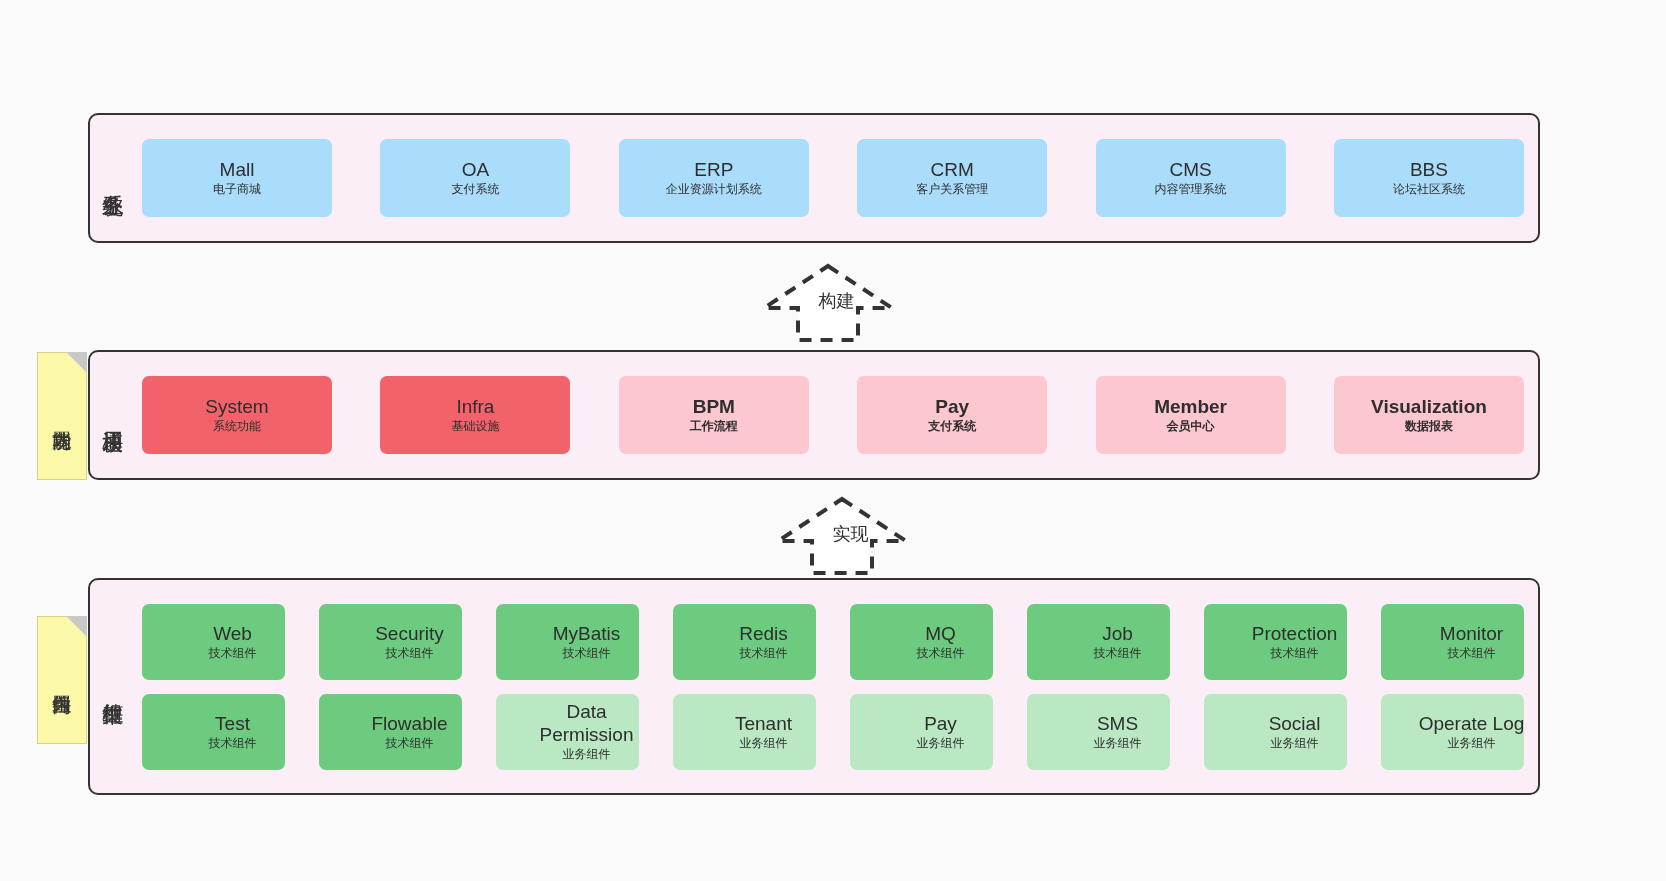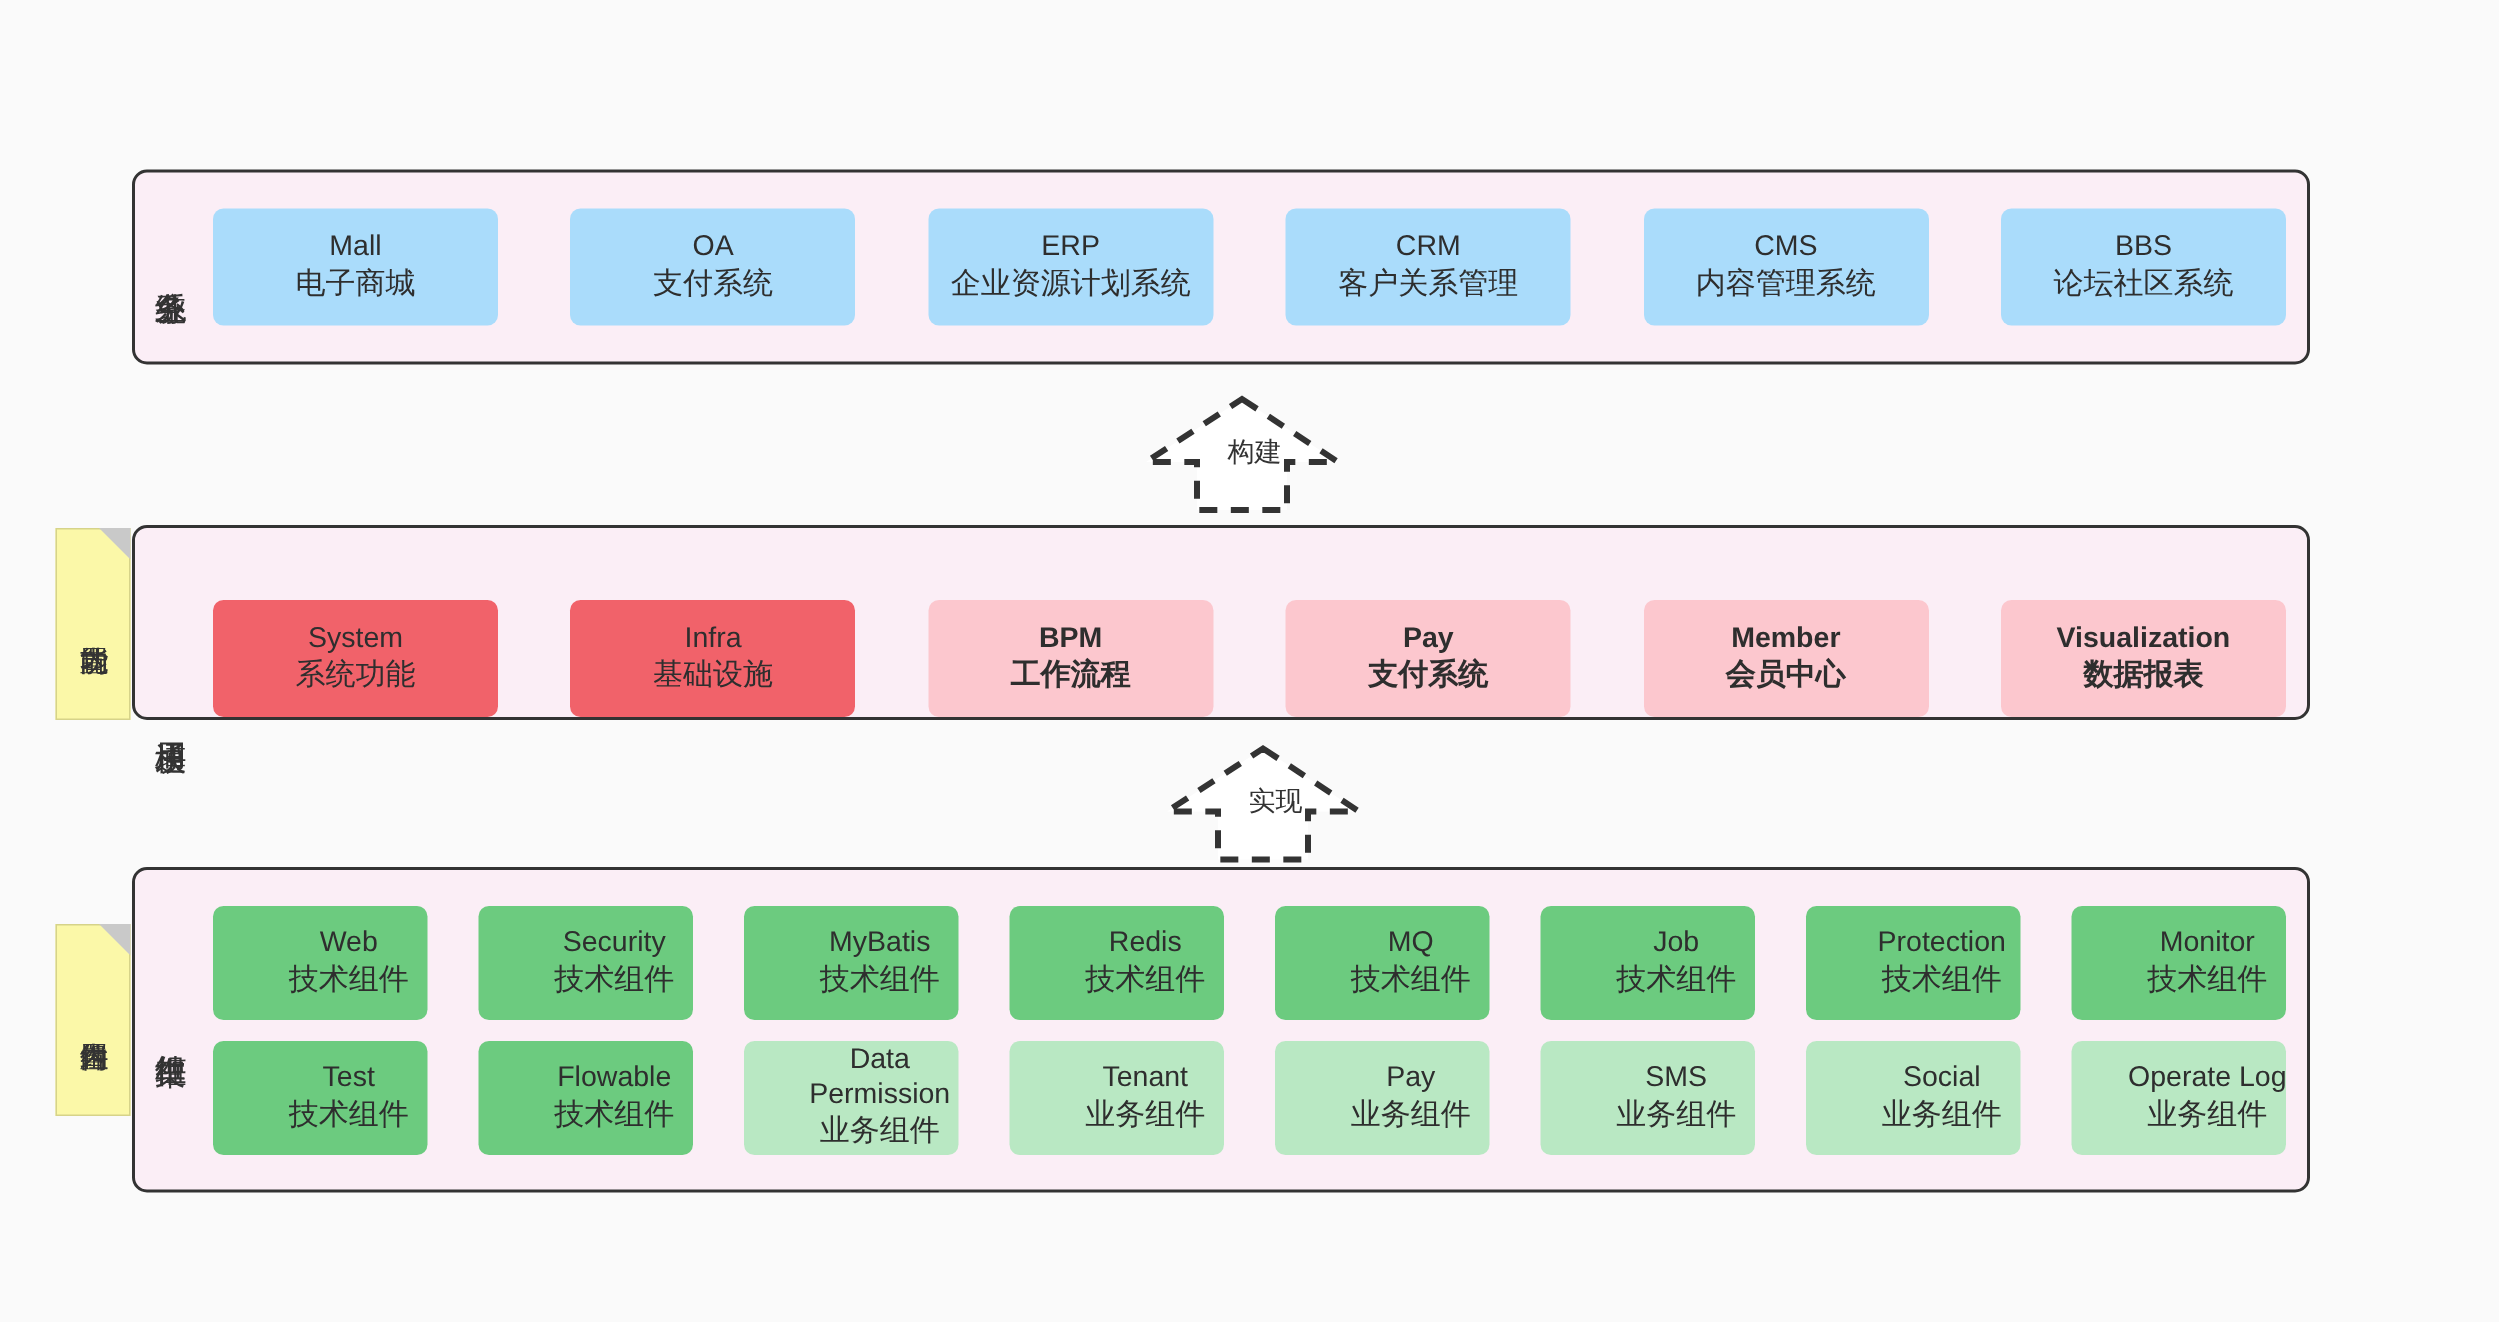--- a/index.html
+++ b/index.html
@@ -74,21 +74,21 @@
     text-align: center;
     line-height: 1.26;
     color: #2e2e2e;
     padding: 2px 4px;
   }
   .box .en {
     font-size: 19px;
     white-space: nowrap;
   }
   .box .cn {
-    font-size: 20px;
+    font-size: 12px;
     white-space: nowrap;
   }
   .box.wrap-en .en {
     white-space: normal;
     line-height: 1.2;
   }
 
   .c-blue        { background: #aadcfb; }
   .c-red         { background: #f1626a; }
   .c-pink        { background: #fcc7ce; font-weight: bold; }
@@ -98,21 +98,21 @@
   
   #layer-business {
     left: 88px;  top: 113px;
     width: 1452px; height: 130px;
   }
   #layer-business .box { width: 190px; height: 78px; }
 
   
   #layer-common {
     left: 88px;  top: 350px;
-    width: 1452px; height: 130px; align-items: flex-end;
+    width: 1452px; height: 130px;
   }
   #layer-common .box { width: 190px; height: 78px; }
 
   
   #layer-framework {
     left: 88px;  top: 578px;
     width: 1452px; height: 217px;
   }
   #layer-framework .layer-body { gap: 14px; }
   #layer-framework .box { width: 143px; height: 76px; padding-left: 42px; }

